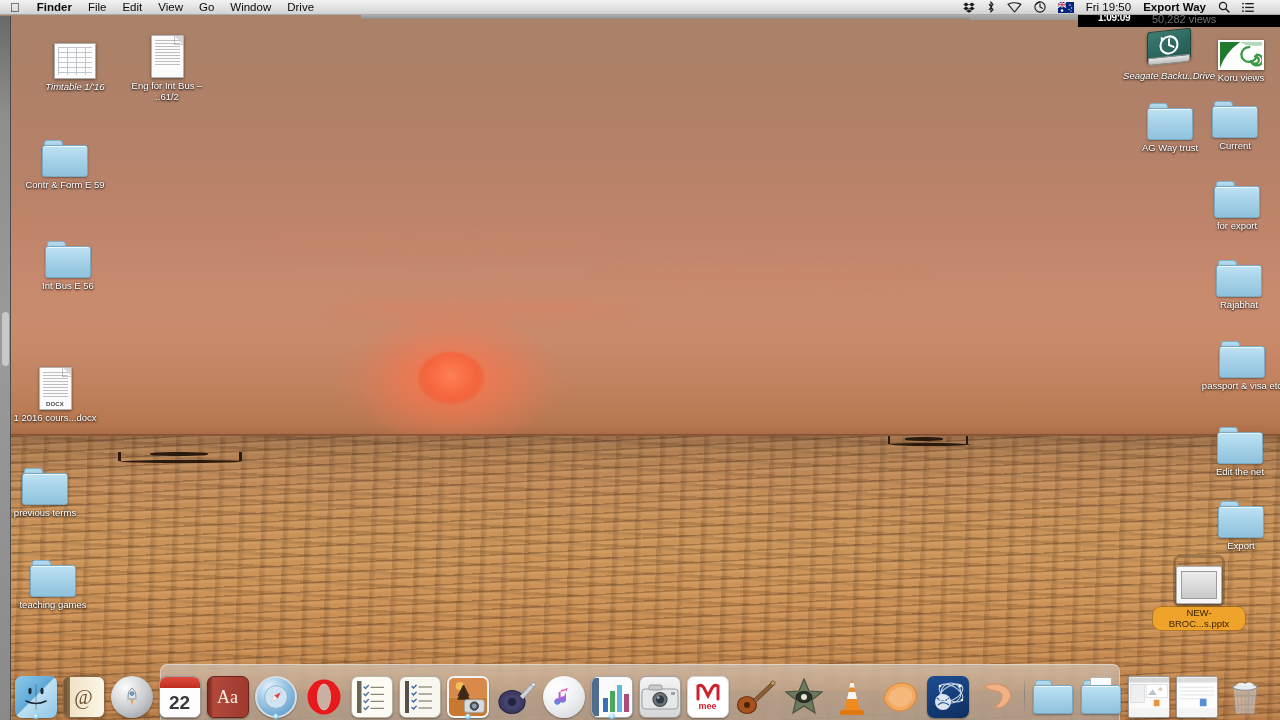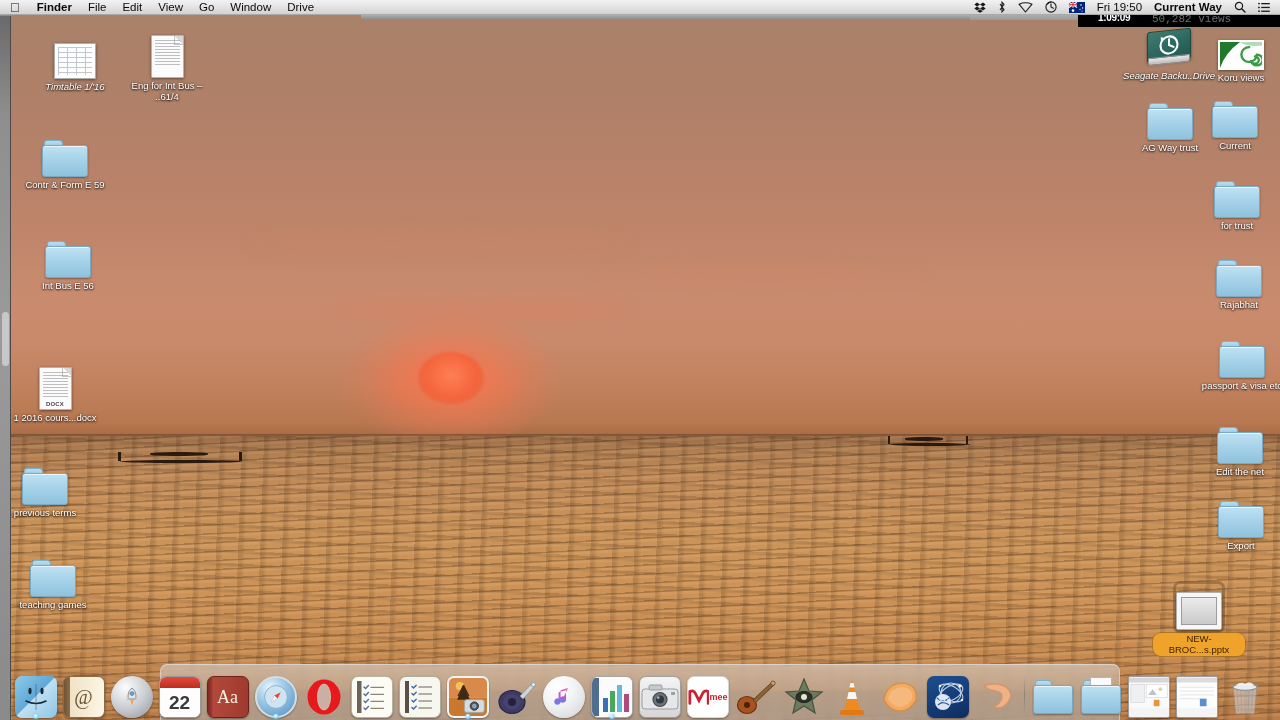--- a/index.html
+++ b/index.html
@@ -102,21 +102,21 @@
   .video-ts {
     position:absolute; left:18px; top:1px;
     color:#fff; font-size:10px; font-weight:bold;
     font-family:"Liberation Sans", sans-serif;
     background:#000; padding:0 2px;
     letter-spacing:-.3px;
   }
   .video-views {
     position:absolute; left:1152px; top:13px;
     color:#6f6f6f; font-size:11px;
-    font-family:Liberation Mono, monospace;
+    font-family:Liberation Sans, sans-serif;
   }
   .video-views-bg {
     position:absolute; left:1140px; top:11px; width:140px; height:16px;
     background:#f1f1f1;
   }
 
   
   #menubar {
     position:absolute; left:0; top:0; width:1280px; height:15px;
     background:linear-gradient(180deg,#f2f2f2 0%,#e3e3e3 52%,#d2d2d2 100%);
@@ -128,21 +128,21 @@
   }
   .mb-left { display:flex; align-items:center; height:100%; }
   .mb-item {
     padding:0 8px; height:100%; display:flex; align-items:center;
     white-space:nowrap; cursor:default;
   }
   .mb-item.bold { font-weight:bold; }
   .apple-logo { padding:0 9px 0 10px; font-size:13px; line-height:1; }
   .mb-right {
     margin-left:auto; display:flex; align-items:center; height:100%;
-    padding-right:4px; gap:0px;
+    padding-right:20px; gap:0px;
   }
   .mb-status {
     padding:0 6px; height:100%; display:flex; align-items:center;
     white-space:nowrap;
   }
   .mb-status svg { display:block; }
 
   
   .dicon {
     position:absolute; width:94px;
@@ -371,21 +371,21 @@
         <path d="M4 0 L4 5.5 M0 2.75 L8 2.75" stroke="#fff" stroke-width="1.8"></path>
         <path d="M4 0 L4 5.5 M0 2.75 L8 2.75" stroke="#cf142b" stroke-width="1"></path>
         <circle cx="4" cy="8.6" r="1.3" fill="#fff"></circle>
         <circle cx="12" cy="3" r=".8" fill="#fff"></circle>
         <circle cx="13.6" cy="6" r=".7" fill="#fff"></circle>
         <circle cx="11" cy="7.4" r=".6" fill="#fff"></circle>
         <circle cx="13" cy="9" r=".6" fill="#fff"></circle>
       </svg>
     </div>
     <div class="mb-status">Fri 19:50</div>
-    <div class="mb-status" style="font-weight:bold;">Current Way</div>
+    <div class="mb-status" style="font-weight:bold;">Export Way</div>
     <div class="mb-status">
       <svg width="12" height="12" viewBox="0 0 12 12">
         <circle cx="5" cy="5" r="3.6" fill="none" stroke="#1a1a1a" stroke-width="1.2"></circle>
         <line x1="7.7" y1="7.7" x2="11" y2="11" stroke="#1a1a1a" stroke-width="1.4" stroke-linecap="round"></line>
       </svg>
     </div>
     <div class="mb-status">
       <svg width="12" height="11" viewBox="0 0 12 11">
         <circle cx="1" cy="1.6" r=".9" fill="#1a1a1a"></circle>
           <rect x="3.2" y="1" width="8.6" height="1.3" fill="#1a1a1a"></rect>
@@ -409,21 +409,21 @@
 </div>
 
 <div class="dicon" style="left:120px;top:32px;">
   <div class="glyph">
     <div class="docpage">
         <div class="fold"></div>
         <div class="lines"></div>
       </div>
   </div>
   <div class="lbl">Eng for Int
-Bus – ..61/4</div>
+Bus – ..61/2</div>
 </div>
 
 <div class="dicon" style="left:18px;top:131px;">
   <div class="glyph">
     <div class="folder">
         <div class="tab"></div>
         <div class="body"></div>
       </div>
   </div>
   <div class="lbl">Contr &amp; Form
@@ -524,21 +524,21 @@
   <div class="lbl">Current</div>
 </div>
 
 <div class="dicon" style="left:1190px;top:172px;">
   <div class="glyph">
     <div class="folder">
         <div class="tab"></div>
         <div class="body"></div>
       </div>
   </div>
-  <div class="lbl">for trust</div>
+  <div class="lbl">for export</div>
 </div>
 
 <div class="dicon" style="left:1192px;top:251px;">
   <div class="glyph">
     <div class="folder">
         <div class="tab"></div>
         <div class="body"></div>
       </div>
   </div>
   <div class="lbl">Rajabhat</div>
@@ -568,21 +568,21 @@
 <div class="dicon" style="left:1194px;top:492px;">
   <div class="glyph">
     <div class="folder">
         <div class="tab"></div>
         <div class="body"></div>
       </div>
   </div>
   <div class="lbl">Export</div>
 </div>
 
-<div class="dicon selected" style="left:1152px;top:584px;justify-content:flex-end;">
+<div class="dicon selected" style="left:1152px;top:558px;justify-content:flex-end;">
   <div class="glyph glyph-box">
     <div class="pptx">
         <div class="slide"></div>
       </div>
   </div>
   <div class="lbl">NEW-
 BROC...s.pptx</div>
 </div>
 
 <div id="dock">
@@ -763,21 +763,21 @@
         <rect x="9" y="4" width="13" height="5" rx="1.4" fill="#c7cacd" stroke="#9a9da0"></rect>
         <circle cx="20" cy="18.5" r="7" fill="#6d7478" stroke="#454a4e" stroke-width="1.2"></circle>
         <circle cx="20" cy="18.5" r="4" fill="#2f3a44"></circle>
         <circle cx="18.2" cy="16.6" r="1.4" fill="#b8d2e4" opacity=".8"></circle>
         <rect x="31" y="11" width="4" height="3" rx=".8" fill="#9aa0a4"></rect>
       </svg>
     </div>
   </div>
 
   <div class="dock-item">
-    <div class="ico" style="background:#ffffff;border:1px solid #d6d6d6;flex-direction:row;justify-content:center;">
+    <div class="ico" style="background:#ffffff;border:1px solid #d6d6d6;flex-direction:column;justify-content:center;">
       <svg width="24" height="18" viewBox="0 0 24 18">
         <path d="M2 16 L2 3 Q6 1 8 5 L12 13 L16 5 Q18 1 22 3 L22 16" fill="none" stroke="#cf2230" stroke-width="3" stroke-linecap="round"></path>
       </svg>
       <span style="font-size:9px;color:#cf2230;font-weight:bold;line-height:1;margin-top:1px;">mee</span>
     </div>
   </div>
 
   <div class="dock-item">
     <div class="ico" style="background:transparent;box-shadow:none;">
       <svg width="40" height="40" viewBox="0 0 40 40">

